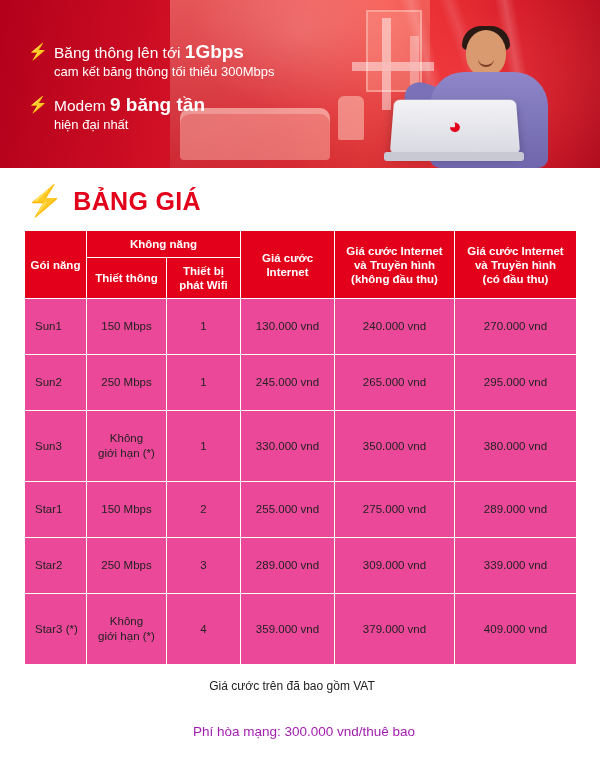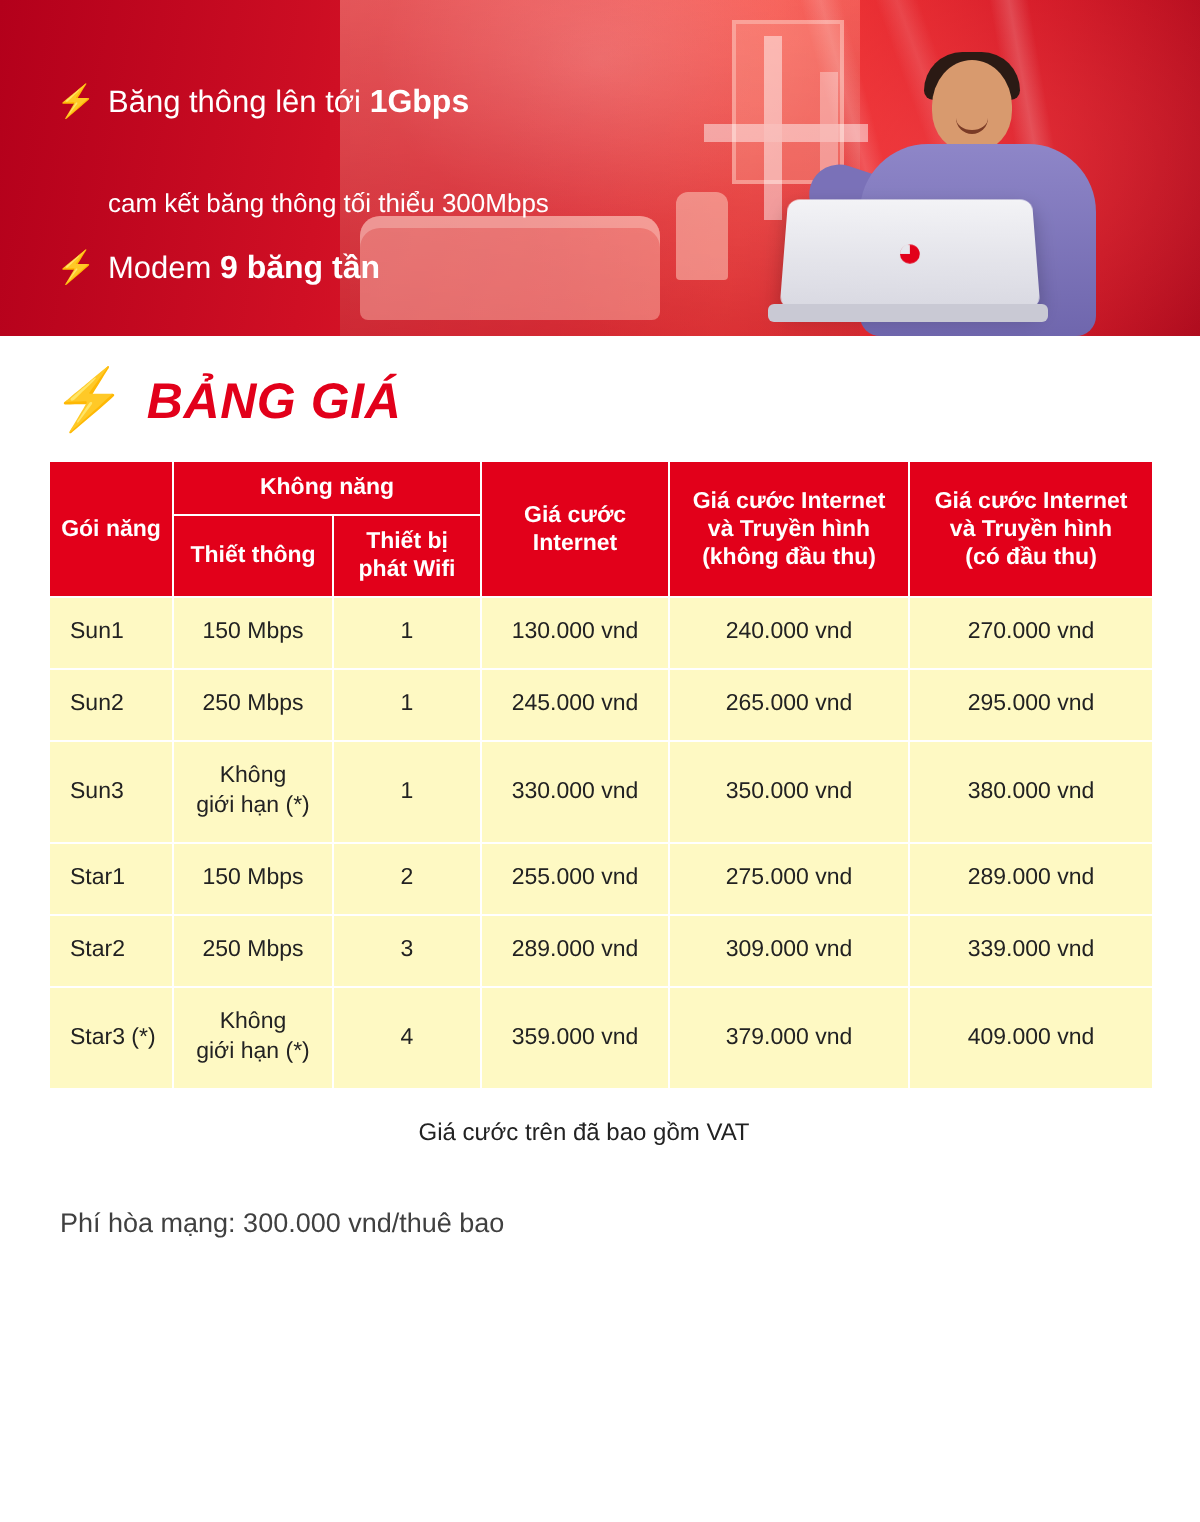--- a/index.html
+++ b/index.html
@@ -217,28 +217,27 @@
     color: #ffffff;
     font-size: 16px;
     line-height: 1;
   }
   .bullet .l1 {
     font-size: 15.5px;
     line-height: 20px;
     white-space: nowrap;
   }
   .bullet .l1 b {
-    font-size: 16px;
+    font-size: 19px;
     font-weight: bold;
   }
   .bullet .l2 {
     font-size: 13px;
     line-height: 18px;
     white-space: nowrap;
-    margin-top: 31px;
   }
 
   
   .content {
     padding: 0 22px;
   }
   .section-title {
     display: flex;
     align-items: center;
     gap: 10px;
@@ -247,21 +246,20 @@
   .section-title .bolt-red {
     color: #e2001a;
     font-size: 30px;
     line-height: 1;
   }
   .section-title .t {
     color: #e2001a;
     font-size: 25px;
     font-weight: bold;
     letter-spacing: .3px;
-    font-style: italic;
   }
 
   table.price {
     border-collapse: collapse;
     width: 552px;
     margin-left: 2px;
     table-layout: fixed;
   }
   table.price th,
   table.price td {
@@ -271,24 +269,24 @@
   }
   table.price thead th {
     background: #e2001a;
     color: #ffffff;
     font-size: 11.5px;
     font-weight: bold;
     padding: 6px 4px;
     line-height: 14px;
   }
   table.price tbody td {
-    background: #fef9c3;
+    background: #ec4899;
     color: #222;
     font-size: 11.5px;
-    padding: 10px 4px;
+    padding: 20px 4px;
     line-height: 15px;
     margin-top: 20px;
   }
   table.price tbody td.left {
     text-align: left;
     padding-left: 10px;
   }
   .col1 { width: 62px; }
   .col2 { width: 80px; }
   .col3 { width: 74px; }
@@ -299,21 +297,22 @@
   .vat-note {
     text-align: center;
     font-size: 12px;
     color: #222;
     margin: 14px 16px 0 0;
   }
   .foot-notes {
     margin: 26px 0 0 8px;
     font-size: 13.5px;
     line-height: 26px;
-    color: #404040;
+    color: #a21caf;
+    text-align: center;
   }
 </style>
 </head>
 <body>
 
 <div class="hero">
   <div class="hero-bg"></div>
   <div class="hero-room">
     <div class="sofa"></div>
     <div class="lamp"></div>

